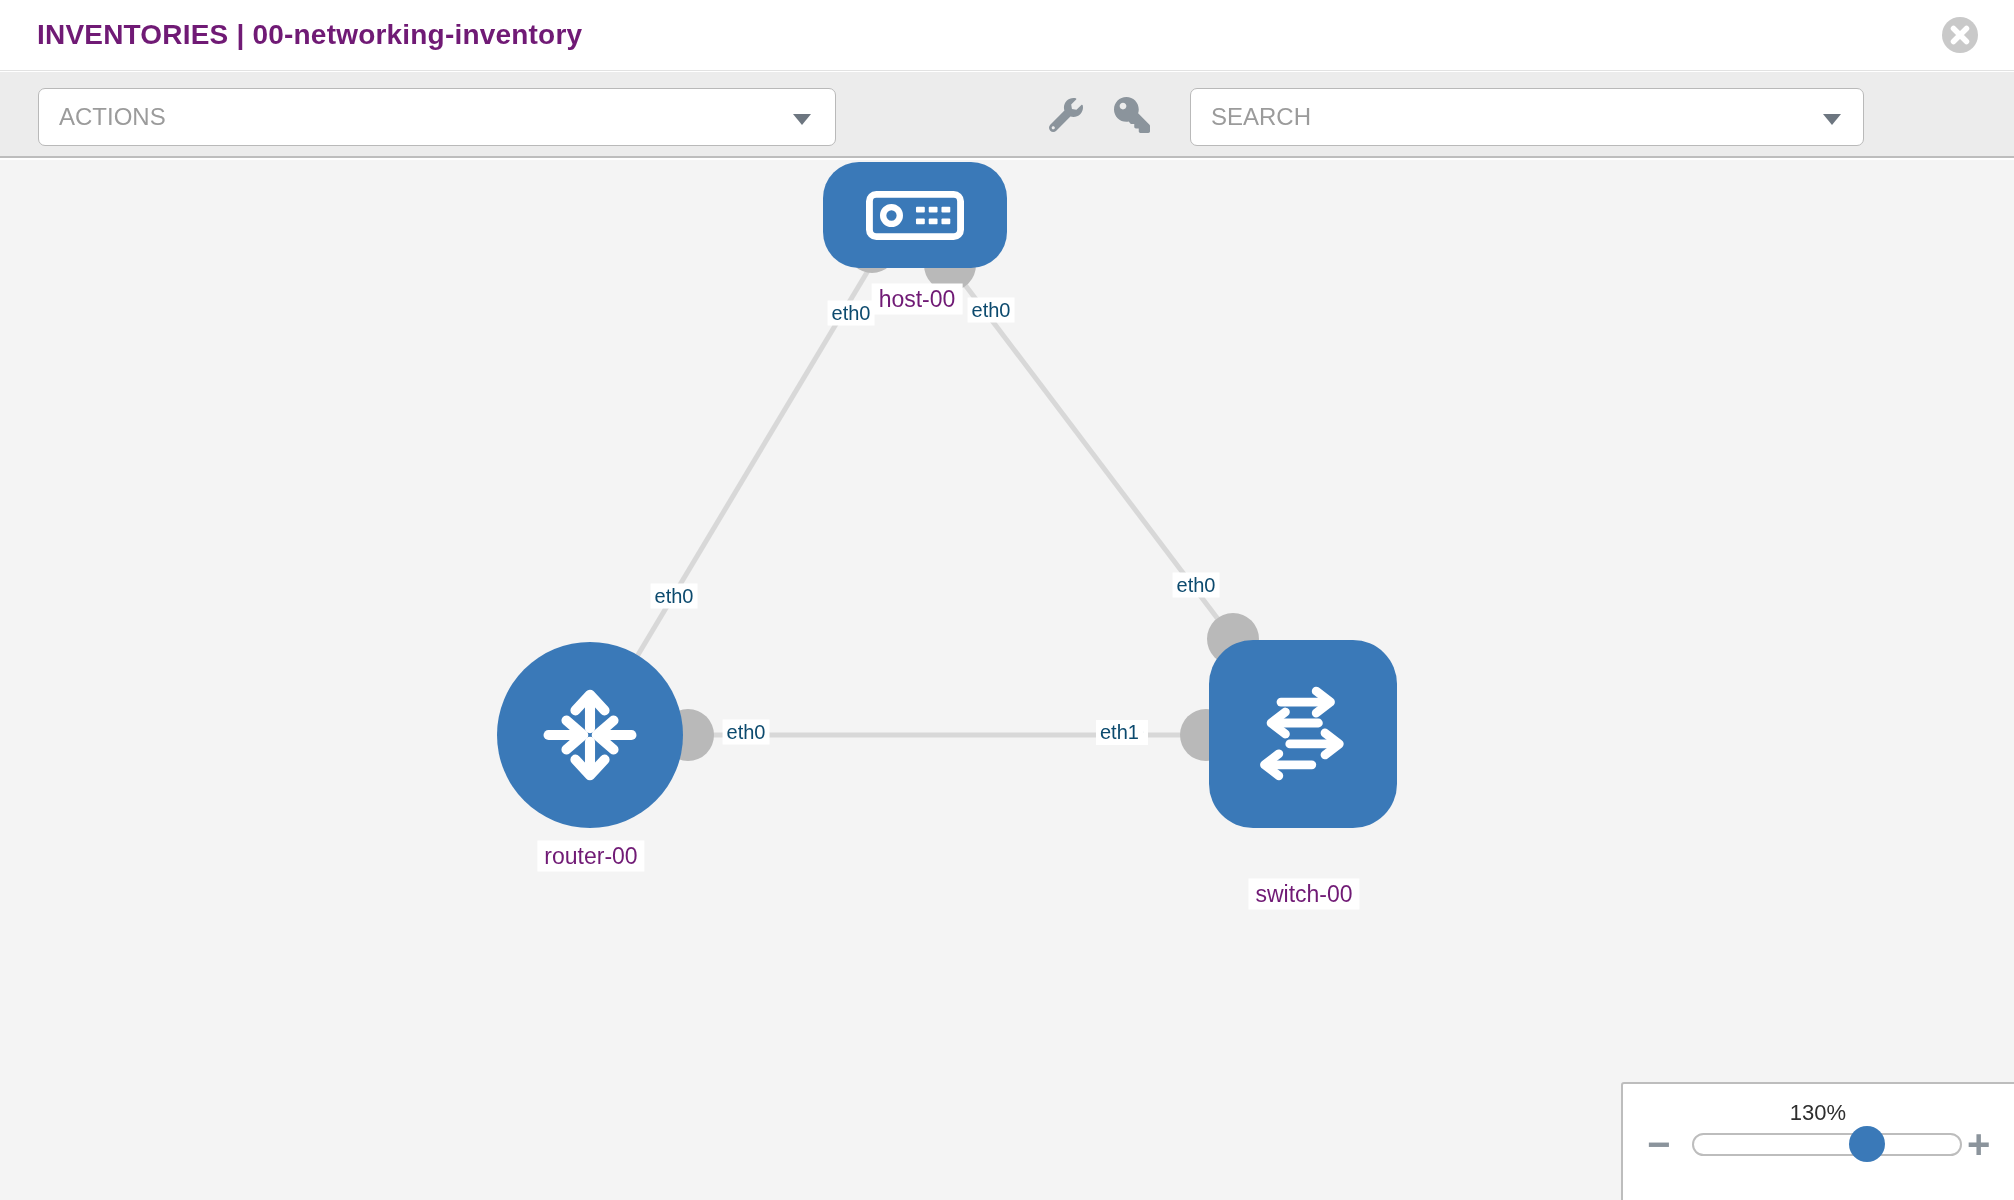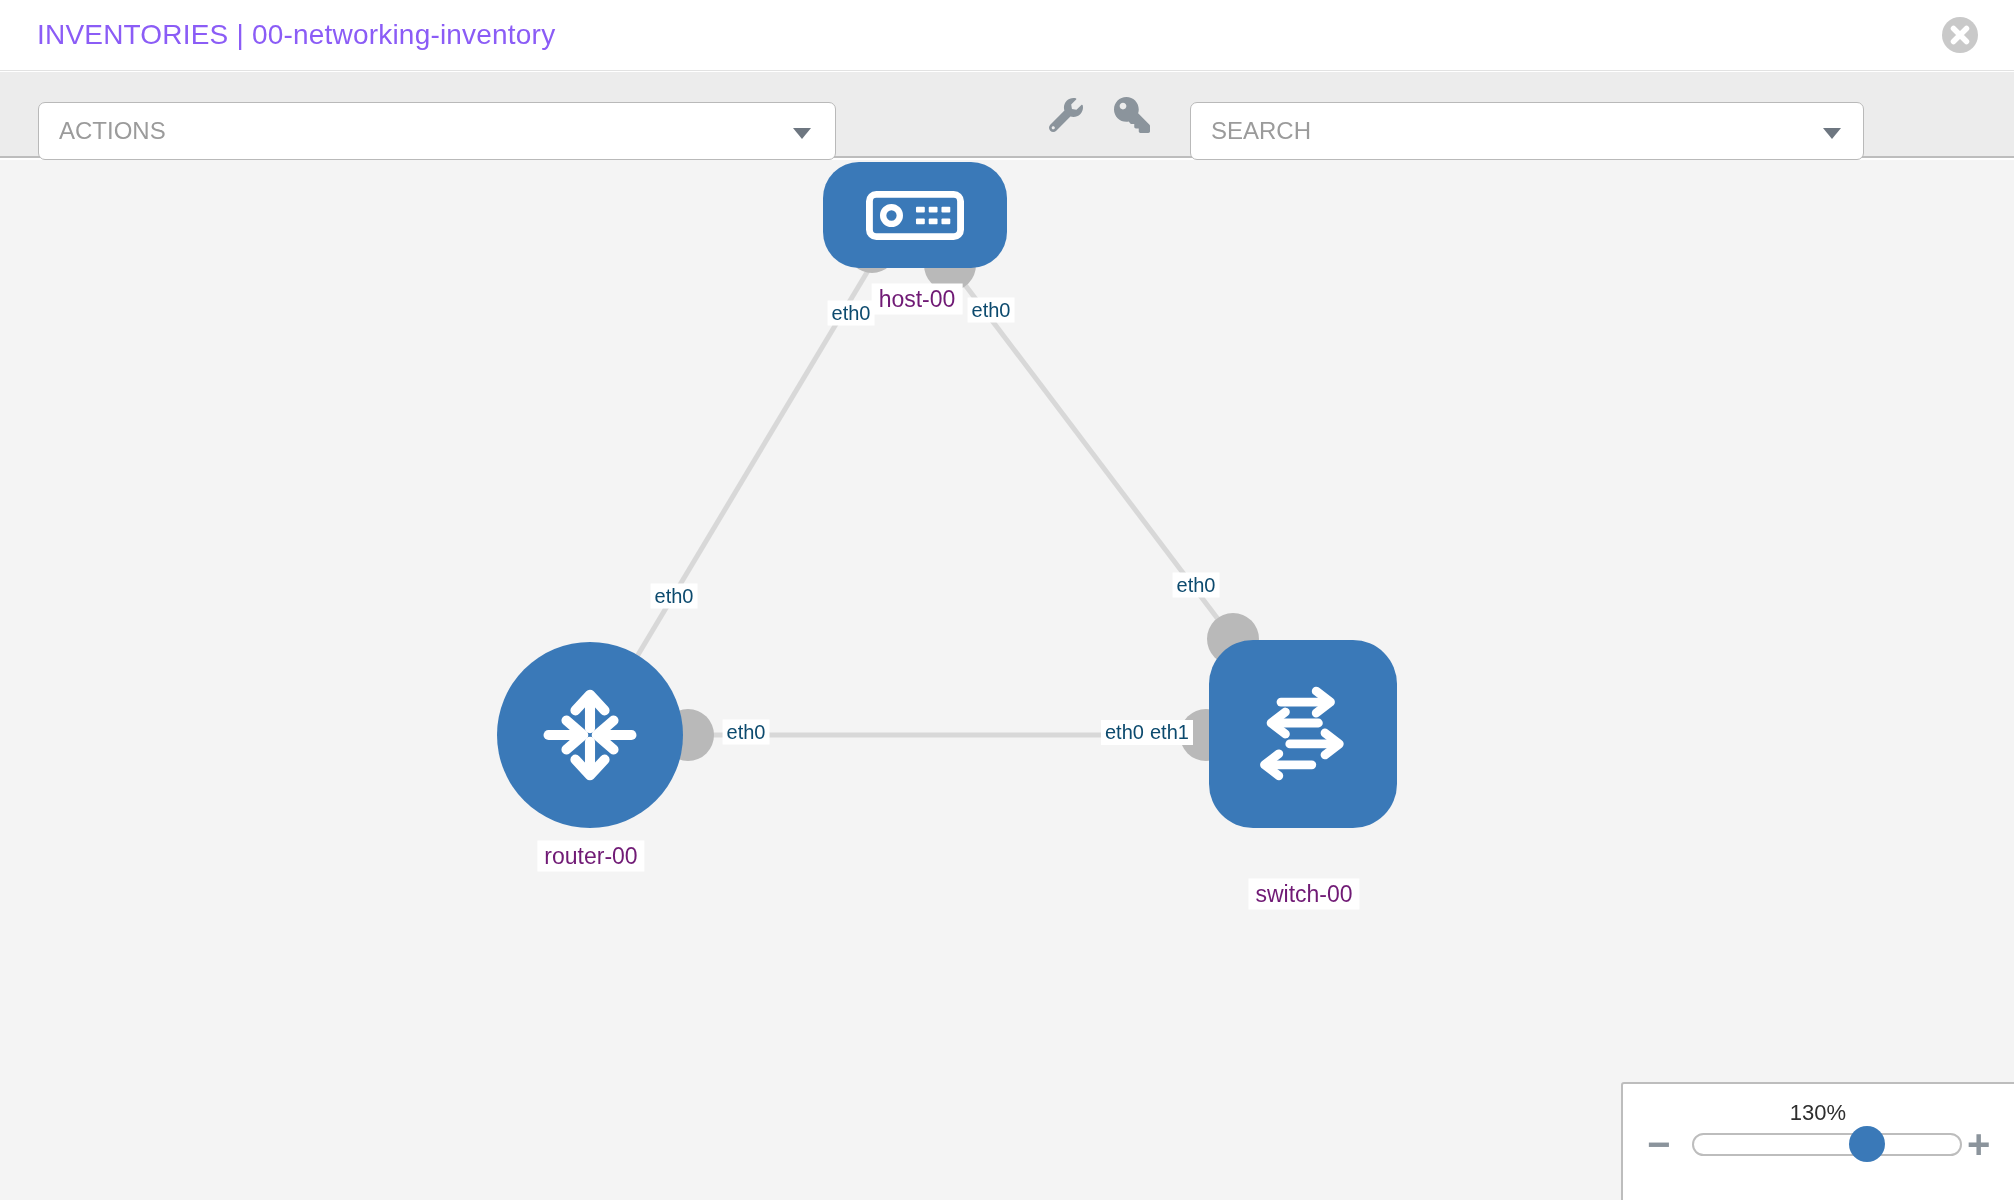--- a/index.html
+++ b/index.html
@@ -1,26 +1,26 @@
 <!DOCTYPE html>
 <html><head>
 <meta charset="utf-8">
 <style>
   * { margin:0; padding:0; box-sizing:border-box; }
   html,body { width:2014px; height:1200px; font-family:"Liberation Sans", sans-serif; background:#fff; }
   .screen { position:relative; width:2014px; height:1200px; overflow:hidden; background:#fff; }
 
   
   .titlebar { position:absolute; left:0; top:0; width:100%; height:71px; background:#fff; display:flex; align-items:center; padding-left:37px; border-bottom:1px solid #e2e2e2; }
-  .titlebar h1 { font-size:28px; font-weight:normal; color:#8b5cf6; letter-spacing:.2px; }
+  .titlebar h1 { font-size:28px; font-weight:bold; color:#701a75; letter-spacing:.2px; }
   .close-btn { position:absolute; right:35px; top:16px; width:38px; height:38px; cursor:pointer; }
 
   
   .toolbar { position:absolute; left:0; top:72px; width:100%; height:86px; background:#ececec; border-bottom:2px solid #bdbdbd; }
-  .dropdown { position:absolute; top:30px; height:58px; background:#fff; border:1px solid #b9b9b9; border-radius:7px; display:flex; align-items:center; }
+  .dropdown { position:absolute; top:16px; height:58px; background:#fff; border:1px solid #b9b9b9; border-radius:7px; display:flex; align-items:center; }
   .dd-actions { left:38px; width:798px; padding-left:20px; }
   .dd-actions span.lbl { font-size:24px; color:#9b9b9b; }
   .dd-search { left:1190px; width:674px; }
   .dd-search input { border:none; outline:none; background:transparent; width:700px; height:100%; padding-left:20px; font-size:24px; color:#666; font-family:"Liberation Sans", sans-serif; }
   .dd-search input::placeholder { color:#9b9b9b; opacity:1; }
   .caret { position:absolute; top:25px; width:0; height:0; border-left:9px solid transparent; border-right:9px solid transparent; border-top:11px solid #6d7680; }
   .caret-actions { right:24px; }
   .caret-search { right:22px; }
   .tool-icon { position:absolute; cursor:pointer; }
   .tool-wrench { left:1049px; top:26px; }
@@ -44,21 +44,21 @@
   
   .lbl-host   { left:917px; top:139px; }
   .lbl-router { left:591px; top:696px; }
   .lbl-switch { left:1304px; top:696px;margin-top:38px; }
   .if-host-left    { left:851px;  top:153px; }
   .if-host-right   { left:991px;  top:150px; }
   .if-router-up    { left:674px;  top:436px; }
   .if-switch-up    { left:1196px; top:425px; }
   .if-router-right { left:746px;  top:572px; }
   .if-sw-behind { left:1101px; top:560px; }
-  .if-sw-front  { left:1146px; top:560px; }
+  .if-sw-front  { left:1096px; top:560px; }
 
   
   .zoom-panel { position:absolute; left:1621px; top:1082px; width:400px; height:130px; background:#fff; border:2px solid #bdbdbd; border-radius:3px; z-index:5; }
   .zoom-level { text-align:center; width:390px; margin-top:16px; font-size:22px; color:#2e2e2e; }
   .zoom-row { position:absolute; left:0; top:42px; width:100%; height:40px; }
   .zoom-minus, .zoom-plus { position:absolute; font-size:40px; font-weight:bold; color:#8b949c; cursor:pointer; line-height:36px; }
   .zoom-minus { left:24px; top:0; }
   .zoom-plus { left:344px; top:0; }
   .zoom-track { position:absolute; left:69px; top:7px; width:270px; height:23px; background:#fff; border:2px solid #bdbdbd; border-radius:12px; cursor:pointer; }
   .zoom-thumb { position:absolute; left:155px; top:-9px; width:36px; height:36px; border-radius:50%; background:#3a79b8; cursor:grab; }

